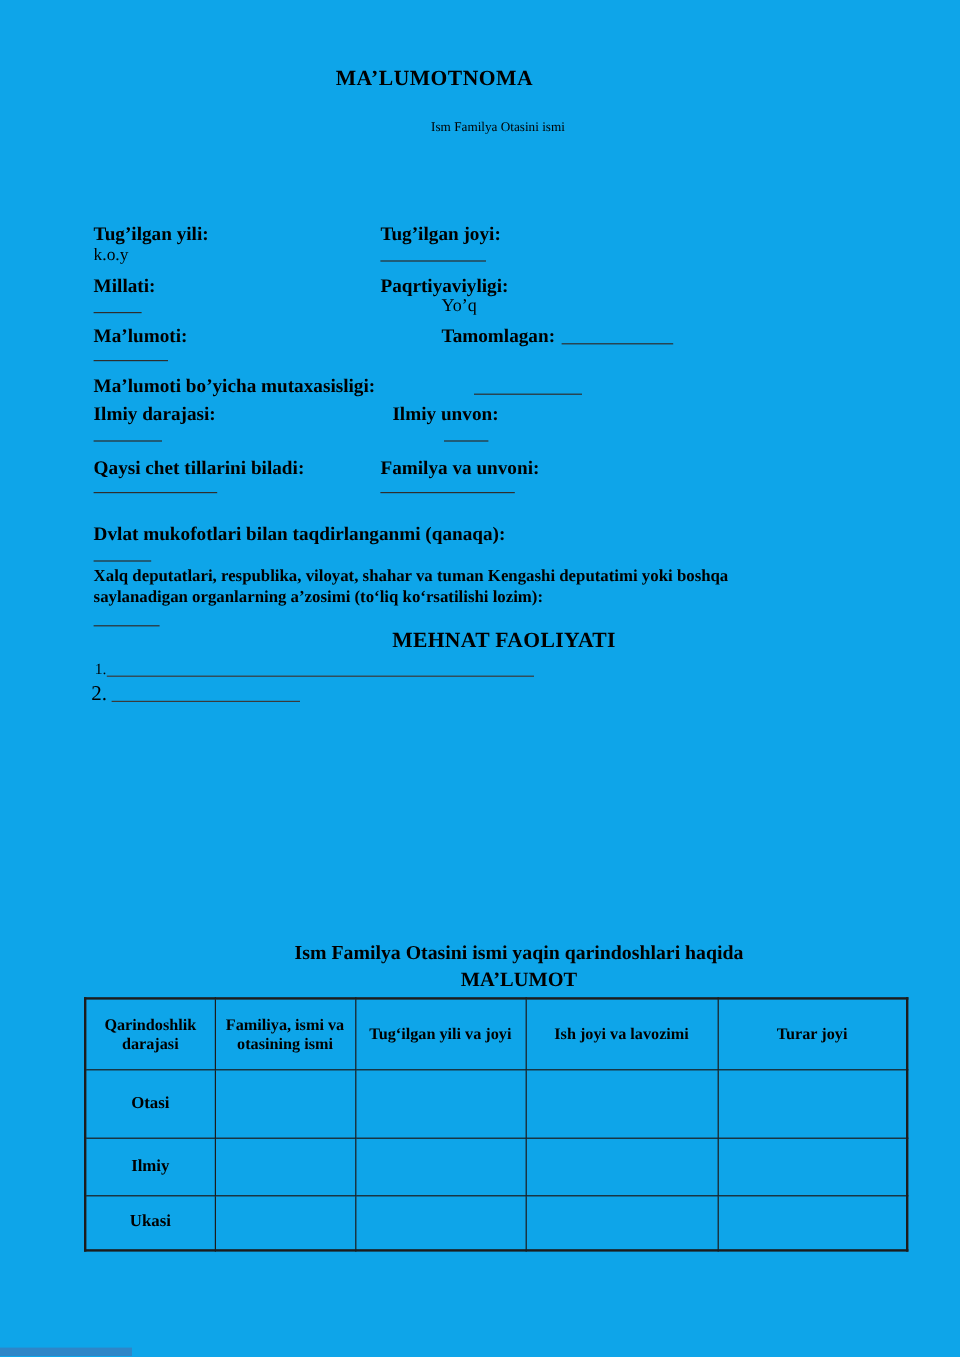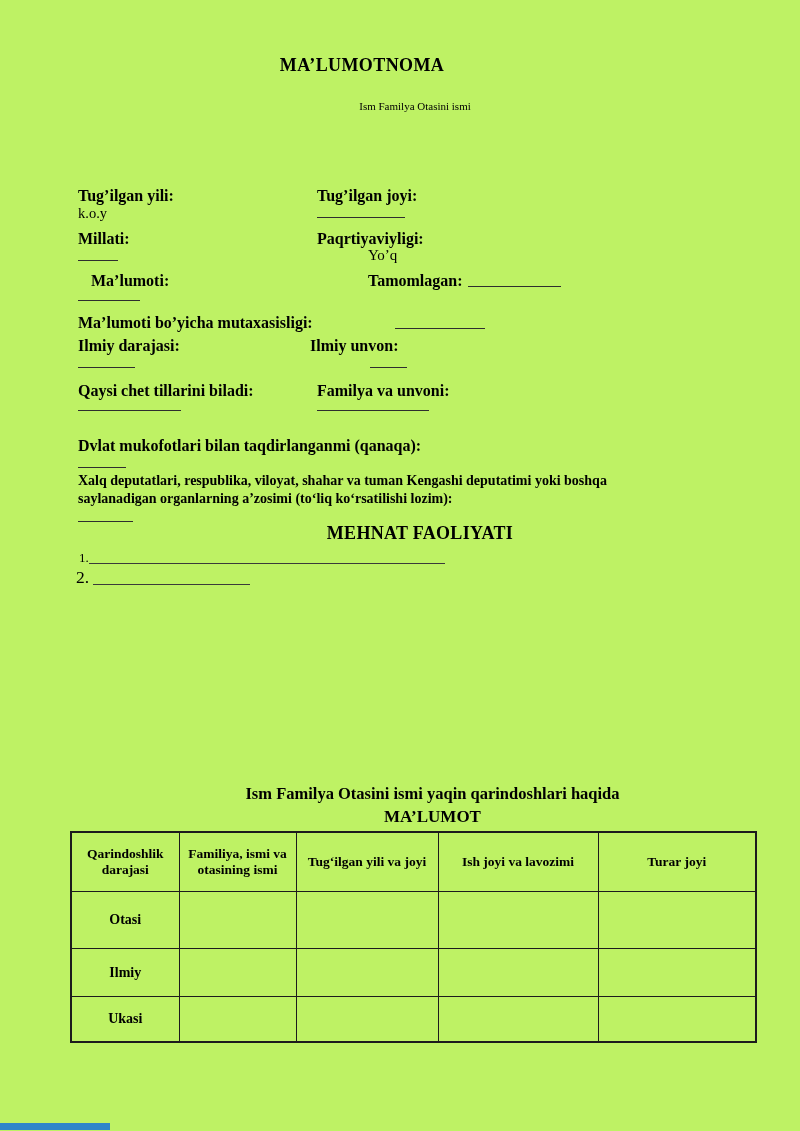--- a/index.html
+++ b/index.html
@@ -1,18 +1,18 @@
 <!DOCTYPE html>
 <html><head>
 <meta charset="utf-8">
 <style>
   html,body { margin:0; padding:0; background:#ffffff; }
   .page {
     position:relative; width:800px; height:1131px; margin:0 auto;
-    background:#bef264; color:#000;
+    background:#0ea5e9; color:#000;
     font-family:"Liberation Serif","DejaVu Serif",serif;
     overflow:hidden;
   }
   .abs { position:absolute; }
   .lbl { font-size:16px; font-weight:bold; white-space:nowrap; }
   .val { font-size:14.5px; white-space:nowrap; }
   .blank { position:absolute; border-bottom:1.5px solid #2e2e2e; height:0; }
   .doc-title { font-size:18px; font-weight:bold; text-align:center; letter-spacing:0.4px; }
   .doc-subtitle { font-size:11px; text-align:center; }
   .section-heading { font-size:18px; font-weight:bold; text-align:center; letter-spacing:0.3px; }
@@ -44,30 +44,30 @@
   <div class="abs lbl" style="left:78px; top:187px;">Tug’ilgan yili:</div>
   <div class="abs val" style="left:78px; top:205px;">k.o.y</div>
   <div class="abs lbl" style="left:317px; top:187px;">Tug’ilgan joyi:</div>
   <div class="blank" style="left:317px; top:217px; width:88px;"></div>
 
   <div class="abs lbl" style="left:78px; top:230px;">Millati:</div>
   <div class="abs lbl" style="left:317px; top:230px;">Paqrtiyaviyligi:</div>
   <div class="abs val" style="left:368px; top:247px; font-size:15px;">Yo’q</div>
   <div class="blank" style="left:78px; top:260px; width:40px;"></div>
 
-  <div class="abs lbl" style="left:78px; top:272px;margin-left:13px;">Ma’lumoti:</div>
+  <div class="abs lbl" style="left:78px; top:272px;">Ma’lumoti:</div>
   <div class="abs lbl" style="left:368px; top:272px;">Tamomlagan:</div>
   <div class="blank" style="left:468px; top:286px; width:93px;"></div>
   <div class="blank" style="left:78px; top:300px; width:62px;"></div>
 
   <div class="abs lbl" style="left:78px; top:314px;">Ma’lumoti bo’yicha mutaxasisligi:</div>
   <div class="blank" style="left:395px; top:328px; width:90px;"></div>
 
   <div class="abs lbl" style="left:78px; top:337px;">Ilmiy darajasi:</div>
-  <div class="abs lbl" style="left:310px; top:337px;text-align:right;">Ilmiy unvon:</div>
+  <div class="abs lbl" style="left:327px; top:337px;text-align:right;">Ilmiy unvon:</div>
   <div class="blank" style="left:78px; top:367px; width:57px;"></div>
   <div class="blank" style="left:370px; top:367px; width:37px;"></div>
 
   <div class="abs lbl" style="left:78px; top:382px;">Qaysi chet tillarini biladi:</div>
   <div class="abs lbl" style="left:317px; top:382px;">Familya va unvoni:</div>
   <div class="blank" style="left:78px; top:410px; width:103px;"></div>
   <div class="blank" style="left:317px; top:410px; width:112px;"></div>
 
   <div class="abs lbl" style="left:78px; top:437px;">Dvlat mukofotlari bilan taqdirlanganmi (qanaqa):</div>
   <div class="blank" style="left:78px; top:467px; width:48px;"></div>

